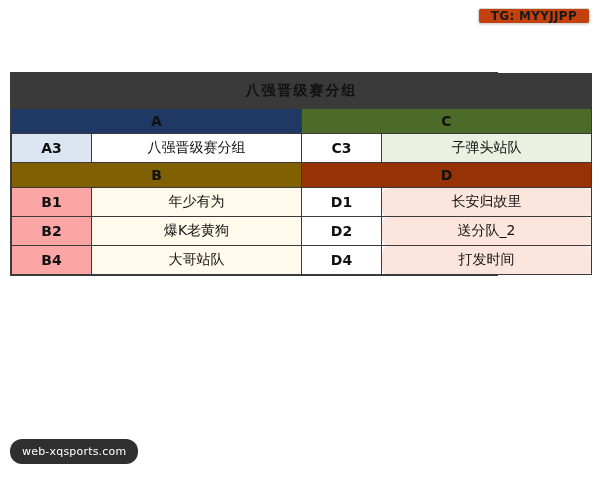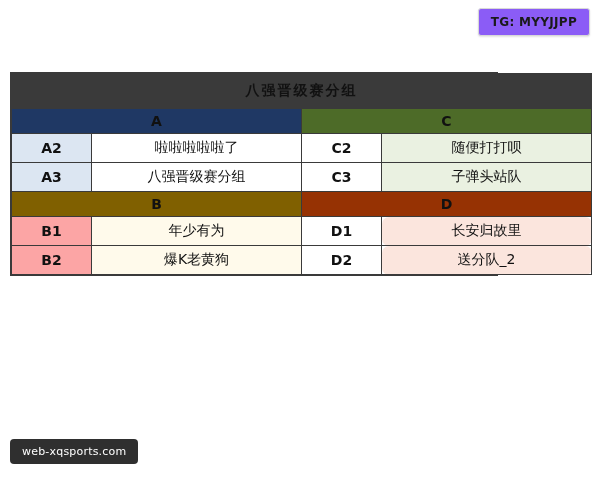--- a/index.html
+++ b/index.html
@@ -13,41 +13,41 @@
     font-family: "DejaVu Sans", "Liberation Sans", sans-serif;
     position: relative;
     overflow: hidden;
   }
 
   
   .tg-badge {
     position: absolute;
     top: 8px;
     right: 10px;
-    background: #8b5cf6;
+    background: #c2410c;
     border: 1px solid #d8d8d8;
     border-radius: 3px;
-    padding: 6px 12px;
+    padding: 0 12px;
     font-size: 12px;
     font-weight: bold;
     color: #1a1a1a;
     letter-spacing: 0.3px;
     box-shadow: 0 1px 2px rgba(0,0,0,0.12);
   }
 
   
   .watermark {
     position: absolute;
     left: 10px;
     bottom: 16px;
     background: #2f2f2f;
     color: #ffffff;
     font-size: 11px;
     padding: 6px 12px;
-    border-radius: 4px;
+    border-radius: 12px;
     letter-spacing: 0.2px;
   }
 
   
   .table-wrap {
     position: absolute;
     left: 10px;
     top: 72px;
     width: 488px;
     border: 1px solid #3a3a3a;
@@ -123,26 +123,20 @@
       <tr>
         <td class="title-cell" colspan="4">八强晋级赛分组</td>
       </tr>
 
       <tr>
         <td class="grp-head grp-a" colspan="2">A</td>
         <td class="grp-head grp-c" colspan="2">C</td>
       </tr>
 
       <tr>
-        <td class="key-a">A2</td>
-        <td class="val-a">啦啦啦啦啦了</td>
-        <td class="key-c">C2</td>
-        <td class="val-c">随便打打呗</td>
-      </tr>
-      <tr>
         <td class="key-a">A3</td>
         <td class="val-a">八强晋级赛分组</td>
         <td class="key-c">C3</td>
         <td class="val-c">子弹头站队</td>
       </tr>
 
       <tr>
         <td class="grp-head grp-b" colspan="2">B</td>
         <td class="grp-head grp-d" colspan="2">D</td>
       </tr>
@@ -152,17 +146,23 @@
         <td class="val-b">年少有为</td>
         <td class="key-d">D1</td>
         <td class="val-d">长安归故里</td>
       </tr>
       <tr>
         <td class="key-b">B2</td>
         <td class="val-b">爆K老黄狗</td>
         <td class="key-d">D2</td>
         <td class="val-d">送分队_2</td>
       </tr>
+      <tr>
+        <td class="key-b">B4</td>
+        <td class="val-b">大哥站队</td>
+        <td class="key-d">D4</td>
+        <td class="val-d">打发时间</td>
+      </tr>
     </tbody>
   </table>
 </div>
 
 <div class="watermark">web-xqsports.com</div>
 
 </body></html>

